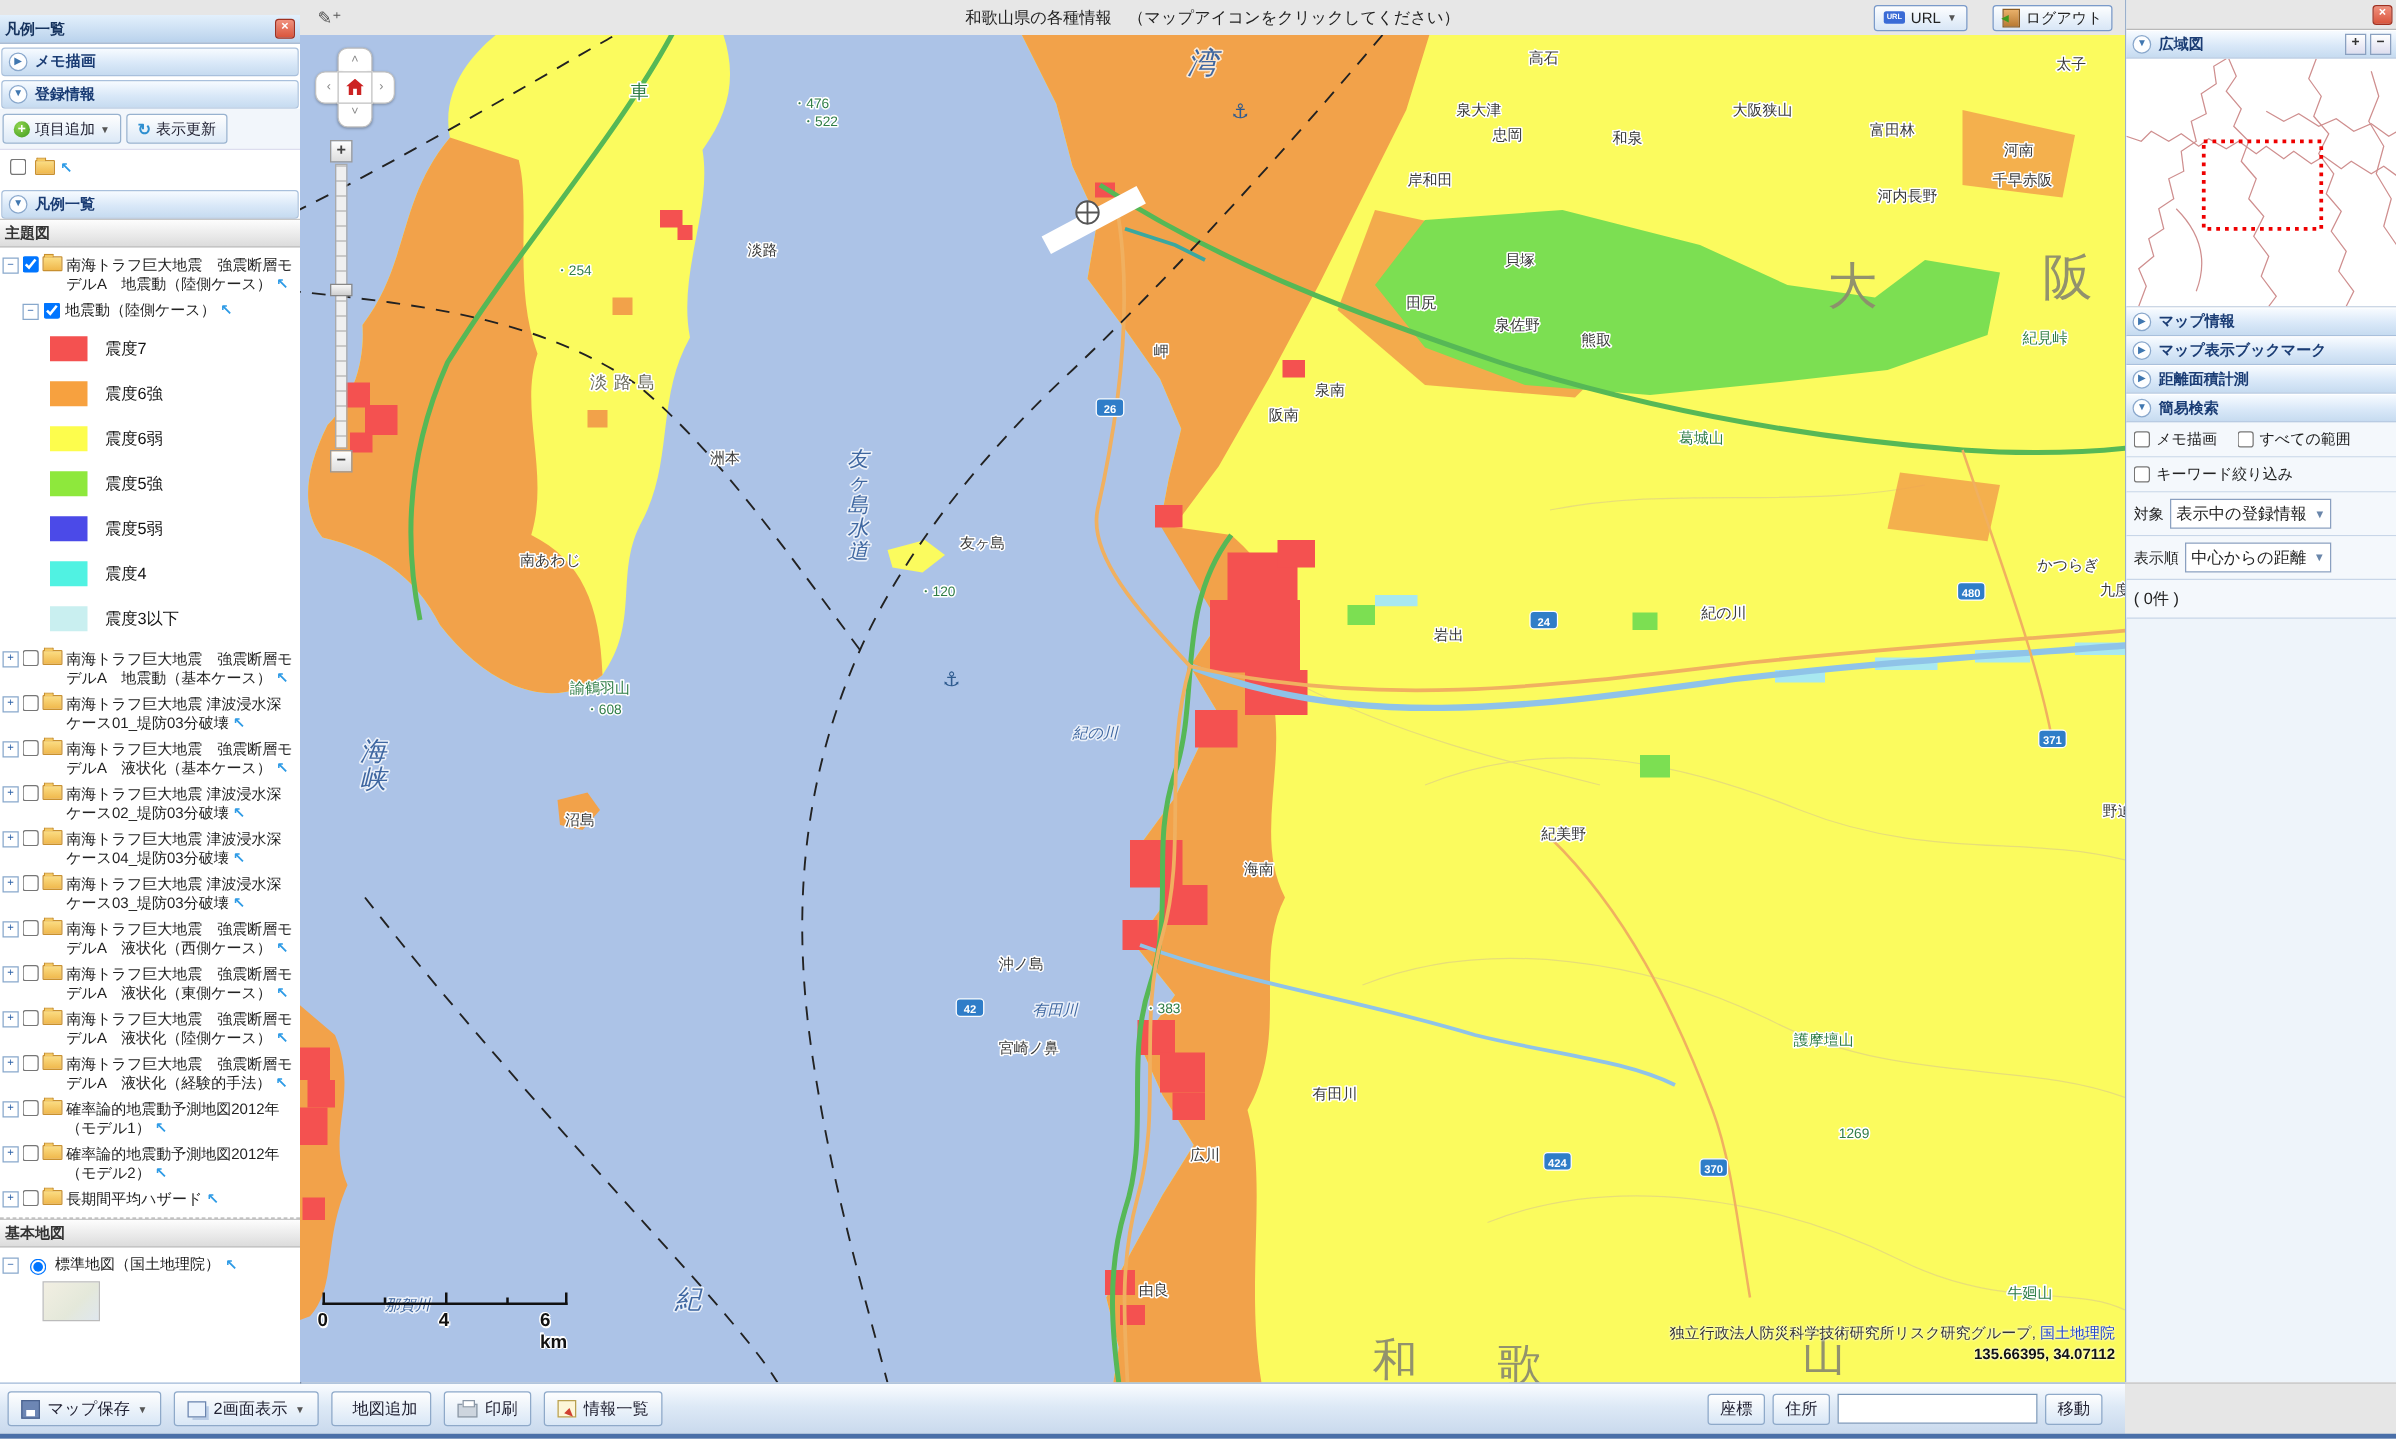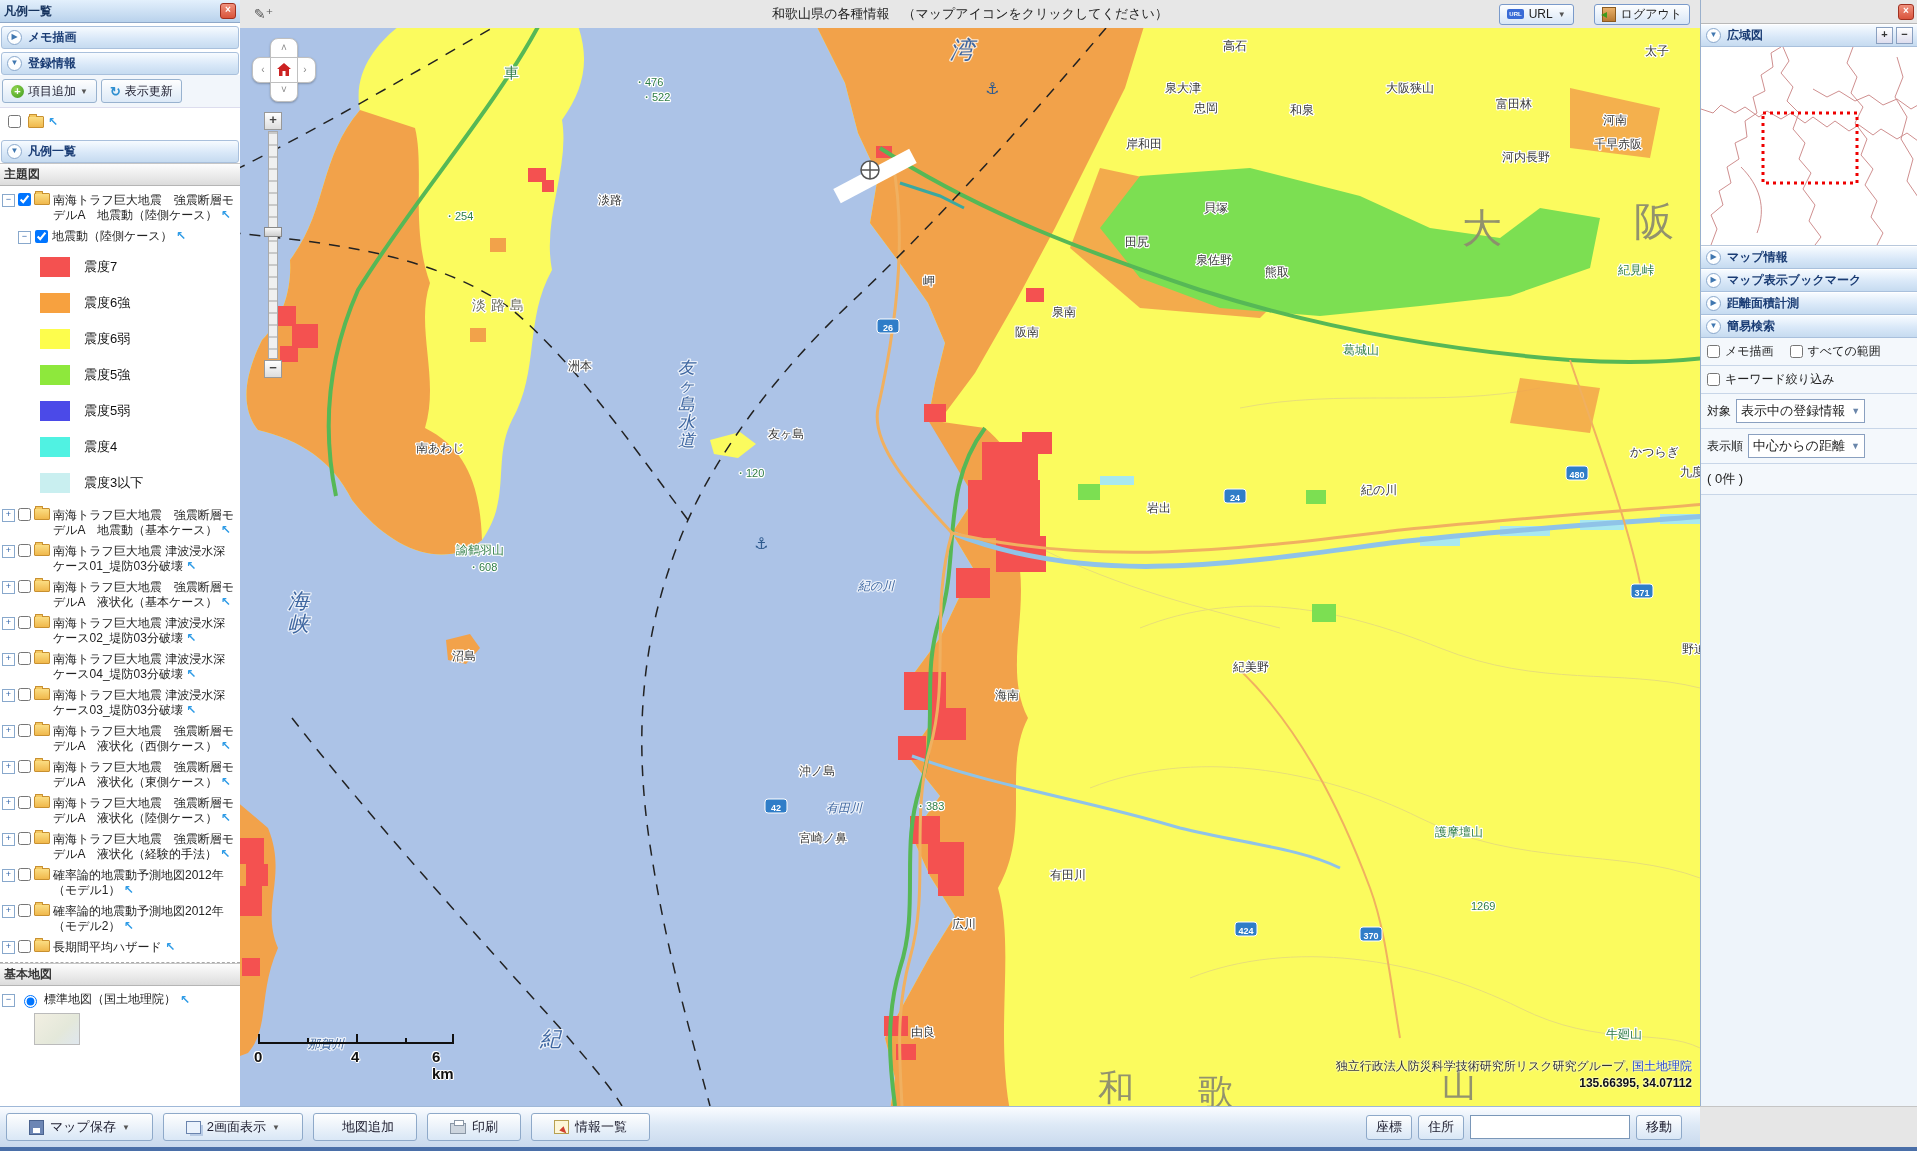--- a/index.html
+++ b/index.html
@@ -1,20 +1,20 @@
 <!DOCTYPE html>
 <html><head>
 <meta charset="utf-8">
 <style>
   html,body{margin:0;padding:0;}
   body{width:1917px;height:1151px;position:relative;overflow:hidden;
        font-family:"Liberation Sans","DejaVu Sans",sans-serif;background:#e6e6e6;
        -webkit-font-smoothing:antialiased;}
   
-  .left-sidebar{position:absolute;left:0;top:0;width:240px;height:1106px;background:#fff;
+  .left-sidebar{position:absolute;left:0;top:12px;width:240px;height:1106px;background:#fff;
     border-right:1px solid #404040;overflow:hidden;font-size:12px;color:#222;}
   .sb-title{height:22px;background:linear-gradient(#e3f0fc,#b9d2ec);border-bottom:1px solid #8fa8c8;
     display:flex;align-items:center;padding:0 4px;font-weight:bold;color:#16335e;}
   .sb-title span.t{flex:1;}
   .x-btn{width:14px;height:14px;border-radius:3px;background:linear-gradient(#f0917e,#d9543c);
     border:1px solid #a03020;color:#fff;font-size:10px;line-height:12px;text-align:center;font-weight:bold;cursor:pointer;}
   .acc-header{height:21px;margin:3px 1px 0 1px;background:linear-gradient(#f7fbff,#d9e8f8 55%,#c6dbf0);
     border:1px solid #a9c0dc;border-radius:3px;display:flex;align-items:center;padding:0 5px;
     font-weight:bold;color:#1a3c74;}
   .disc{width:13px;height:13px;border-radius:50%;border:1px solid #8aa8cc;background:#fdfeff;color:#4077b0;
@@ -112,21 +112,21 @@
     padding:5px 6px;}
   .srch-row input[type=checkbox]{width:13px;height:13px;margin:0;}
   .sel{display:inline-flex;align-items:center;justify-content:space-between;border:1px solid #8aa0c0;background:#fff;
     height:22px;padding:0 4px;font-size:13px;gap:6px;cursor:pointer;}
   .sel .car{color:#6a86aa;font-size:9px;}
   .count-row{padding:6px 6px;background:#f4f8fc;border-bottom:1px solid #c8d6e8;font-size:13px;}
   
   .bottom-bar{position:absolute;left:0;top:1106px;width:1700px;height:41px;
     background:linear-gradient(#fafcff,#dde9f6 45%,#c9d9ed);border-top:1px solid #9fb8d8;
     display:flex;align-items:center;gap:10px;padding:0 6px;box-sizing:border-box;}
-  .bb-btn{display:inline-flex;align-items:center;gap:6px;height:28px;padding:0 22px;border:1px solid #8ea9c9;
+  .bb-btn{display:inline-flex;align-items:center;gap:6px;height:28px;padding:0 10px;border:1px solid #8ea9c9;
     border-radius:3px;background:linear-gradient(#fefefe,#d9e7f6);font-size:13px;color:#223;cursor:pointer;white-space:nowrap;}
   .bb-right{margin-left:auto;display:flex;align-items:center;gap:6px;margin-right:12px;padding-left:44px;}
   .bb-sm{height:25px;padding:0 9px;}
   .bb-input{width:150px;height:22px;border:1px solid #7a97b8;background:#fff;font-size:13px;padding:0 4px;}
   .corner-blk{position:absolute;left:1700px;top:1106px;width:217px;height:41px;background:#e6e6e6;border-top:1px solid #c5c5c5;}
   .bottom-strip{position:absolute;left:0;top:1147px;width:1917px;height:4px;background:#4a6fa8;}
   
   .ic{display:inline-block;flex:none;}
   .ic-save{width:13px;height:13px;background:#6d86b4;border:1px solid #4a628e;position:relative;}
   .ic-save:after{content:"";position:absolute;left:3px;bottom:1px;width:7px;height:5px;background:#fff;}

